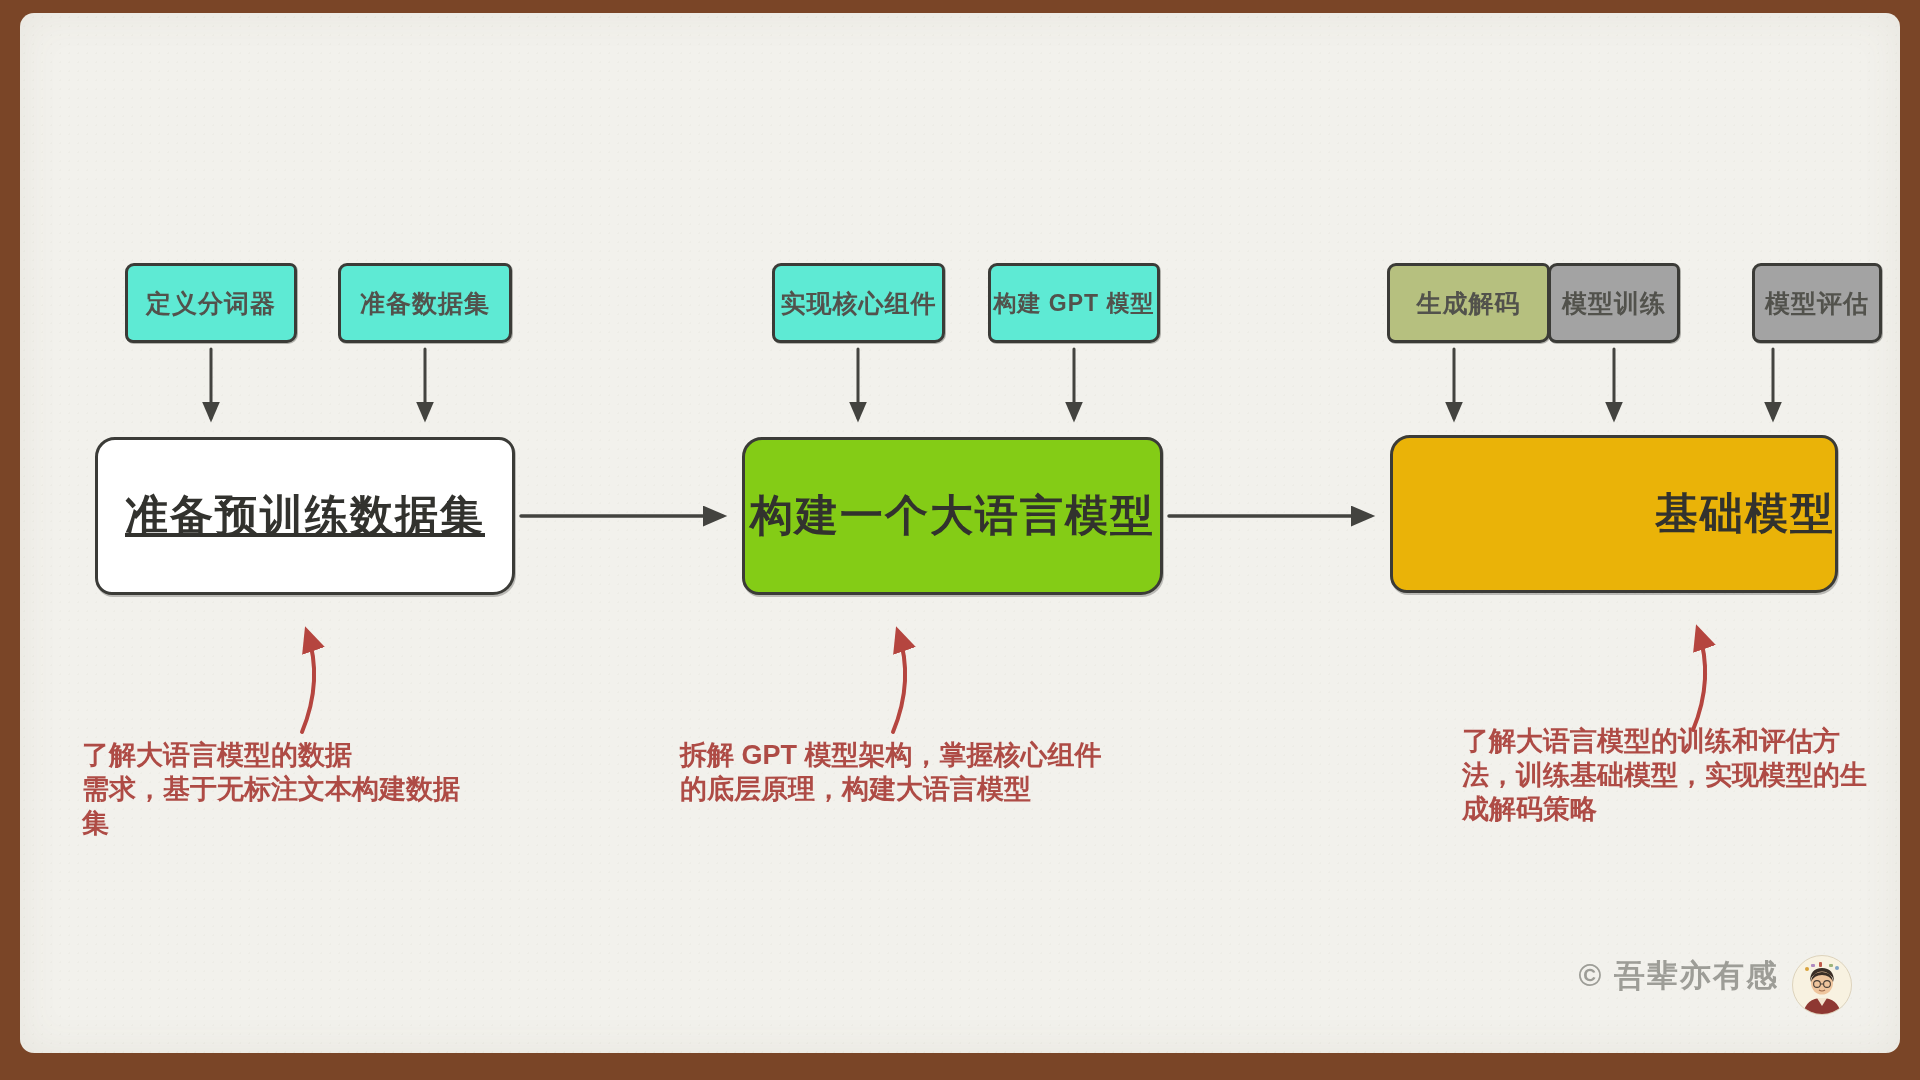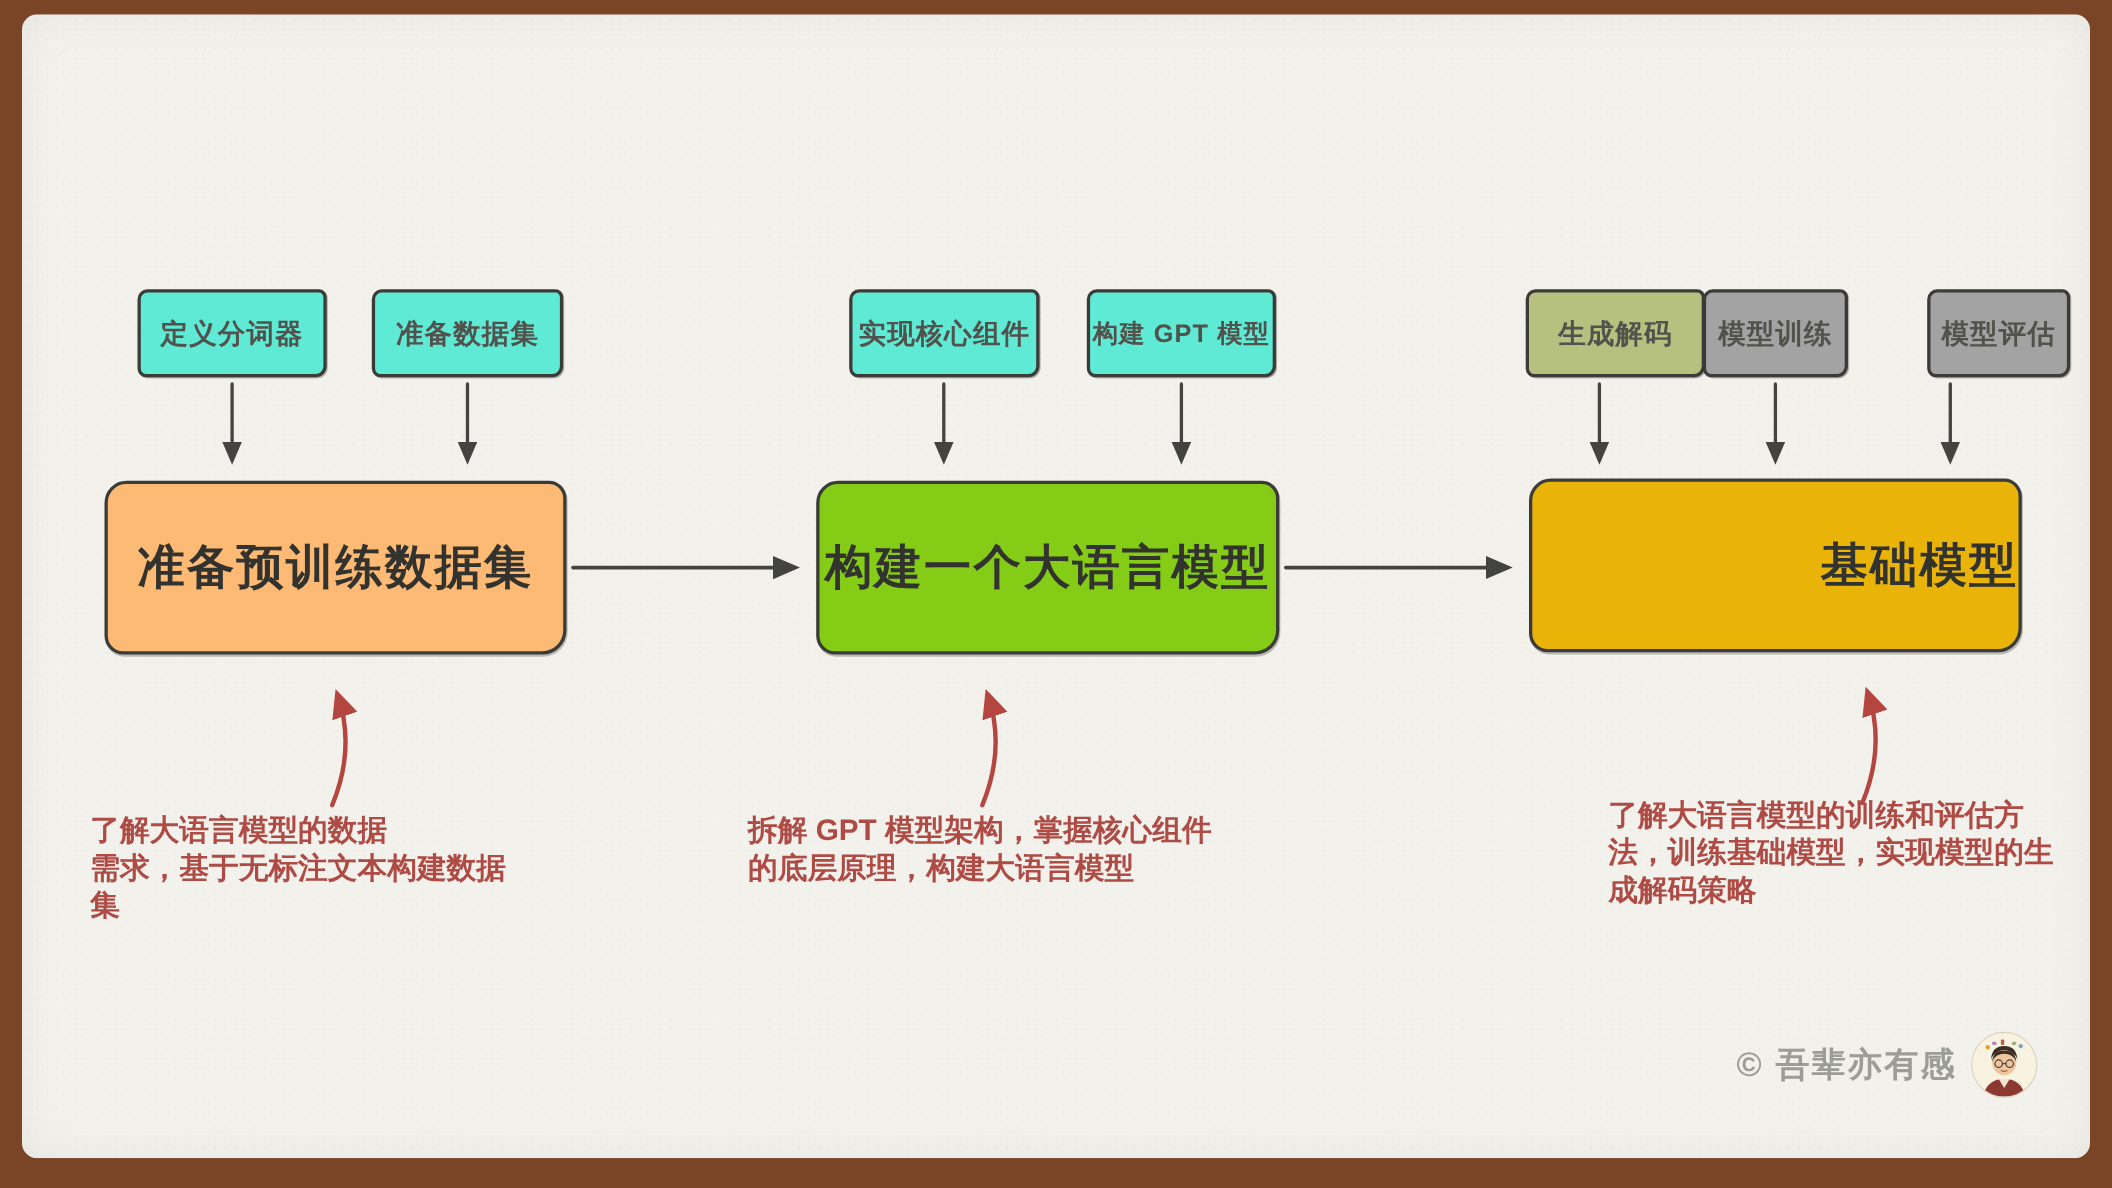--- a/index.html
+++ b/index.html
@@ -26,31 +26,31 @@
   .sub-gray{background:#5eead4;}
   .sub-olive{background:#b6c07f;}
   .sub-white{background:#a3a3a3;}
   .main-box{
     position:absolute;height:158px;box-sizing:border-box;
     border:3.5px solid #3b3b37;border-radius:20px 16px 22px 17px;
     display:flex;align-items:center;justify-content:center;
     font-weight:bold;font-size:43px;color:#32322e;letter-spacing:2px;
     box-shadow:1px 2px 0 rgba(59,59,55,0.3);
   }
-  .stage1-bg{background:#fdba74;}
+  .stage1-bg{background:#ffffff;text-decoration:underline;}
   .stage2-bg{background:#84cc16;}
   .stage3-bg{background:#eab308;justify-content:flex-end;}
   .note{
     position:absolute;text-align:left;
     font-weight:bold;font-size:27px;line-height:34px;color:#ae4b45;
   }
   #arrows{position:absolute;left:0;top:0;width:1920px;height:1080px;pointer-events:none;}
   #watermark{
-    position:absolute;left:1612px;top:933px;width:240px;height:70px;
-    display:flex;align-items:center;justify-content:flex-end;gap:13px;
+    position:absolute;left:1612px;top:955px;width:240px;height:70px;
+    display:flex;justify-content:flex-end;gap:13px;
   }
   #watermark .wm-text{
     font-weight:bold;font-size:31px;color:#9d9d97;letter-spacing:2px;white-space:nowrap;
   }
   #avatar{
     width:58px;height:58px;border-radius:50%;background:#f8f2e1;
     border:1px solid #ddd3bc;overflow:hidden;flex:0 0 auto;
   }
 </style>
 </head>

